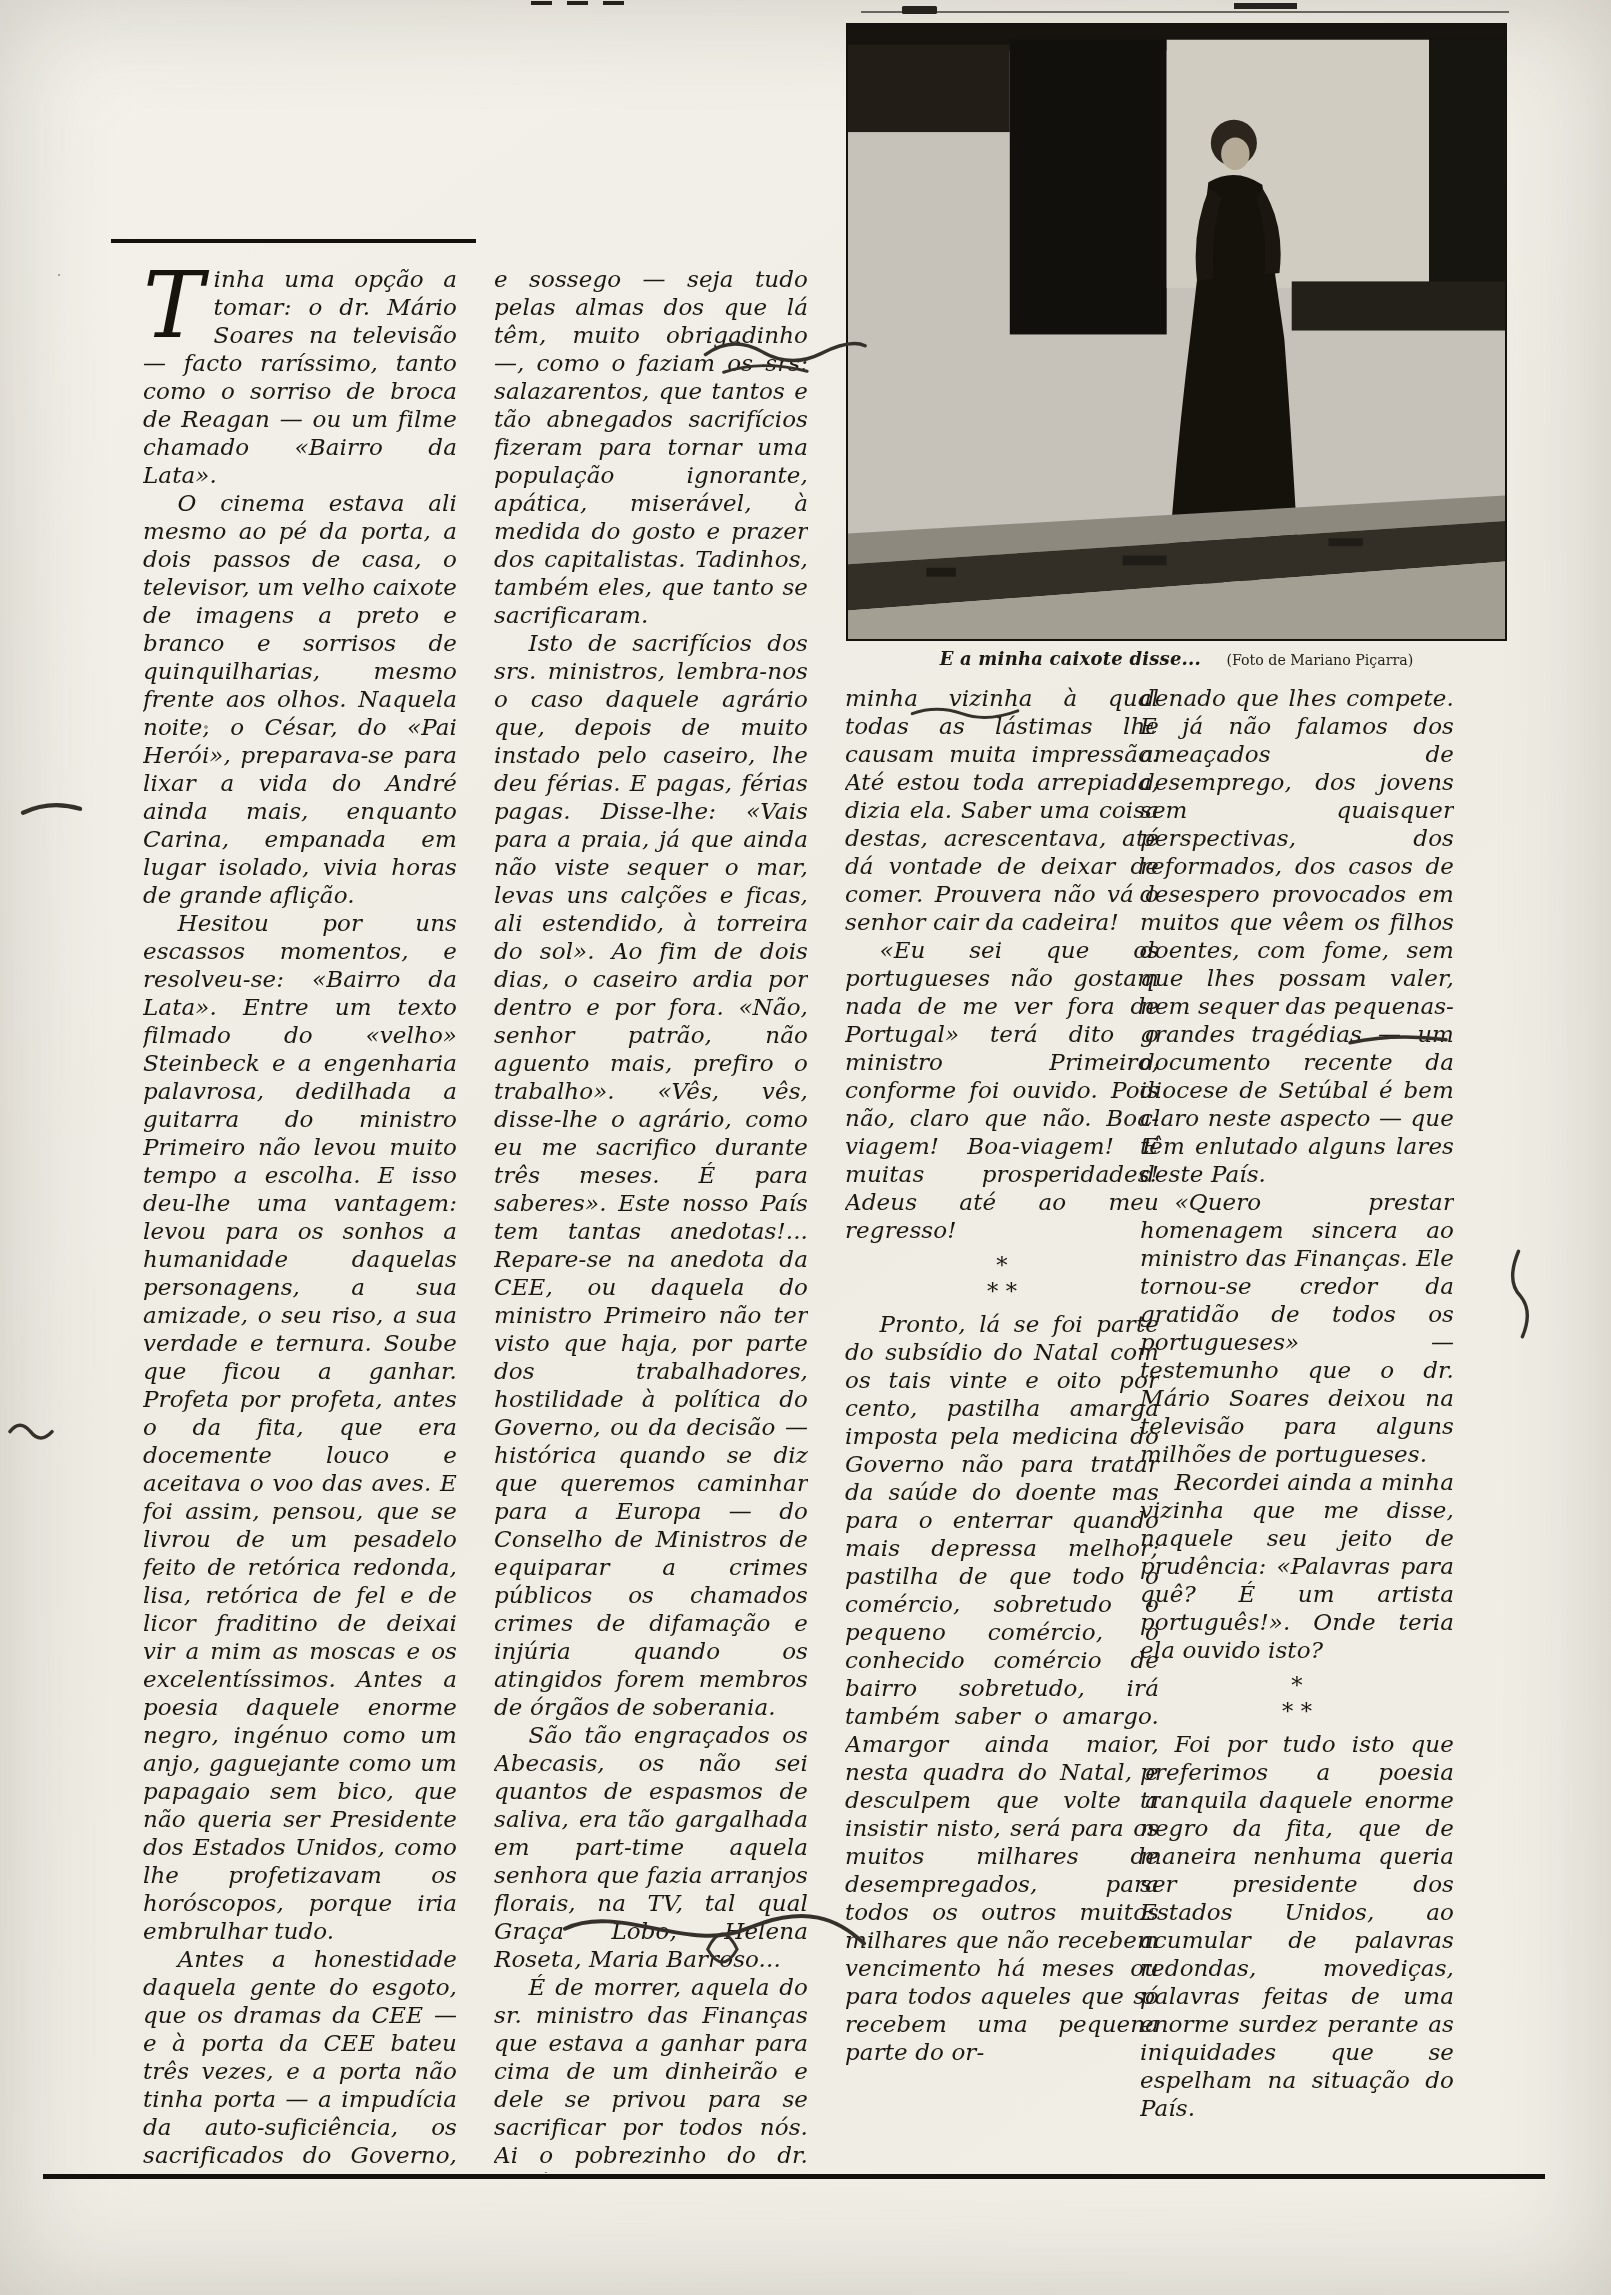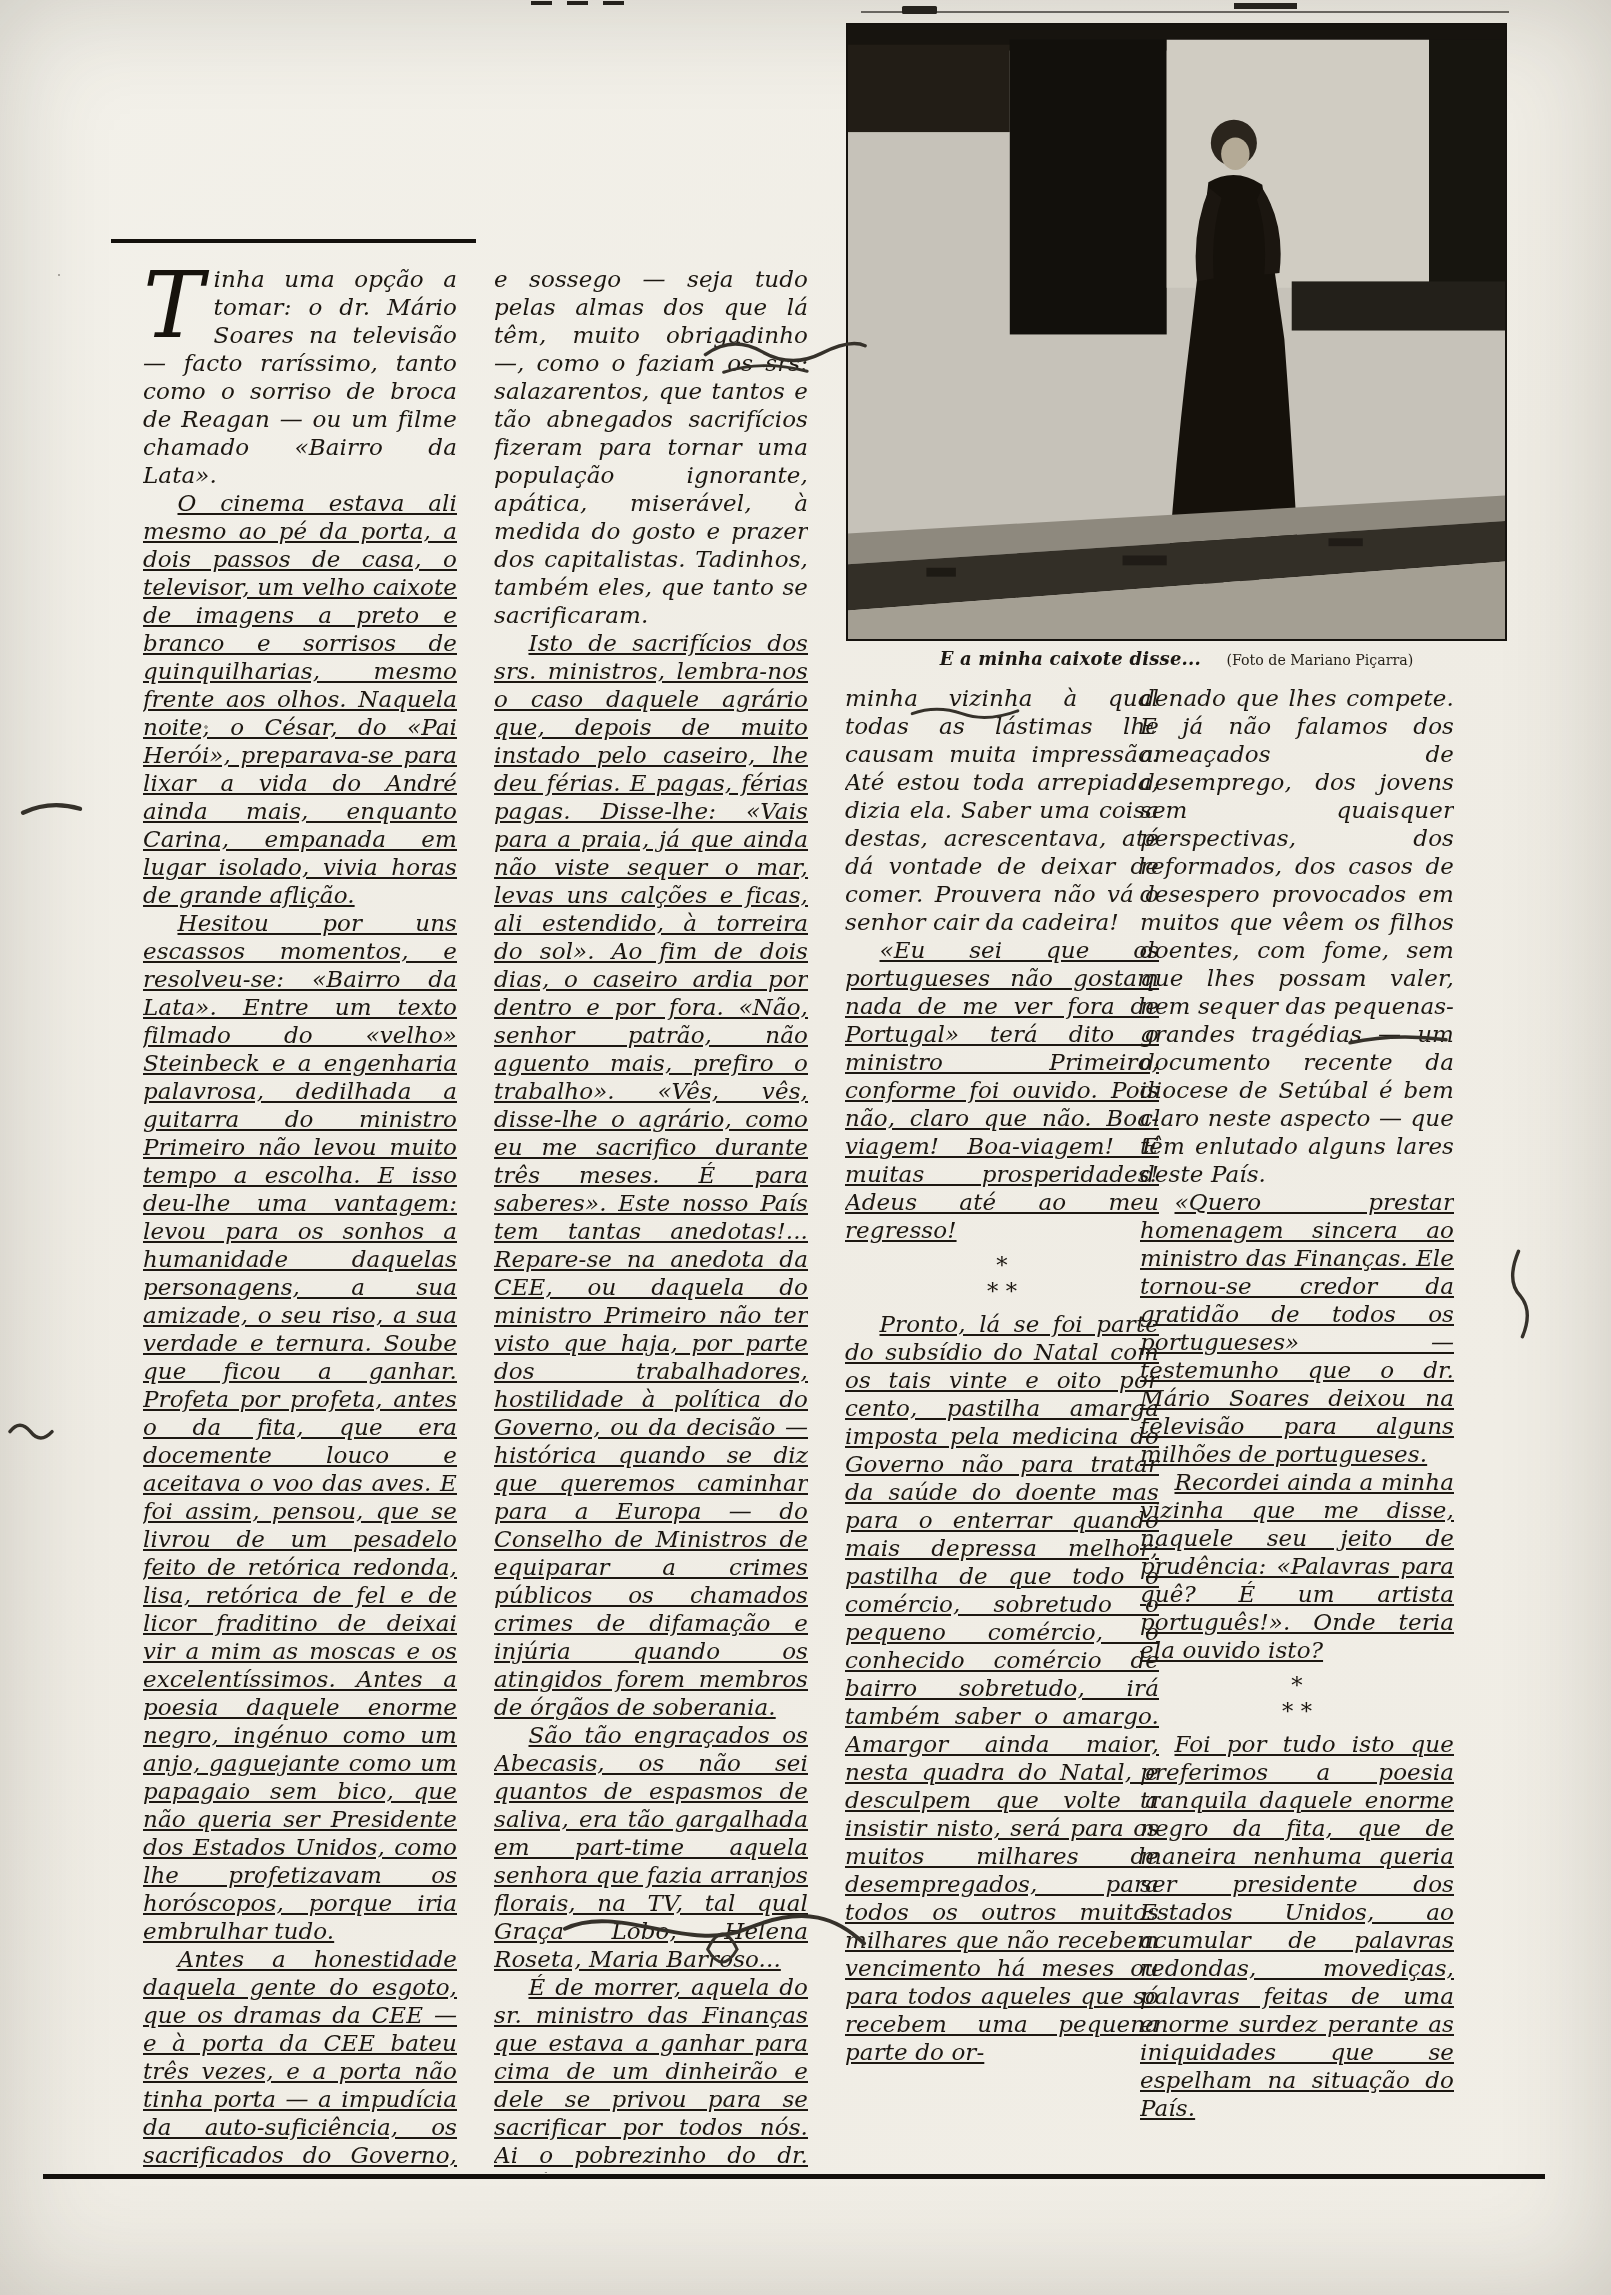--- a/index.html
+++ b/index.html
@@ -44,21 +44,21 @@
   }
   .cap-main{ font-style:italic; font-weight:bold; font-size:18px; letter-spacing:0.2px; }
   .cap-credit{ font-size:14.2px; font-style:normal; margin-left:23px; color:#262119; }
   
   .col{
     position:absolute; width:314px; overflow:hidden;
     font-style:italic; font-size:23px; line-height:28px;
     text-align:justify; letter-spacing:0.1px; color:#1c1711;
   }
   .col p{ margin:0; }
-  .col p.indent{ text-indent:1.5em;text-decoration:underline; }
+  .col p.indent{ text-indent:1.5em; }
   .dropcap{
     float:left; font-size:91px; line-height:74px;
     padding:3.9px 9.8px 0 0; font-style:italic; color:#17130d;
   }
   .sep{
     text-align:center; white-space:pre-line; text-indent:0;
     font-size:22.6px; line-height:26.5px; padding:7.9px 0 4.9px 0; font-style:normal;
   }
   .pen{ position:absolute; pointer-events:none; }
   .pen path{ fill:none; stroke:#35312a; stroke-linecap:round; }

